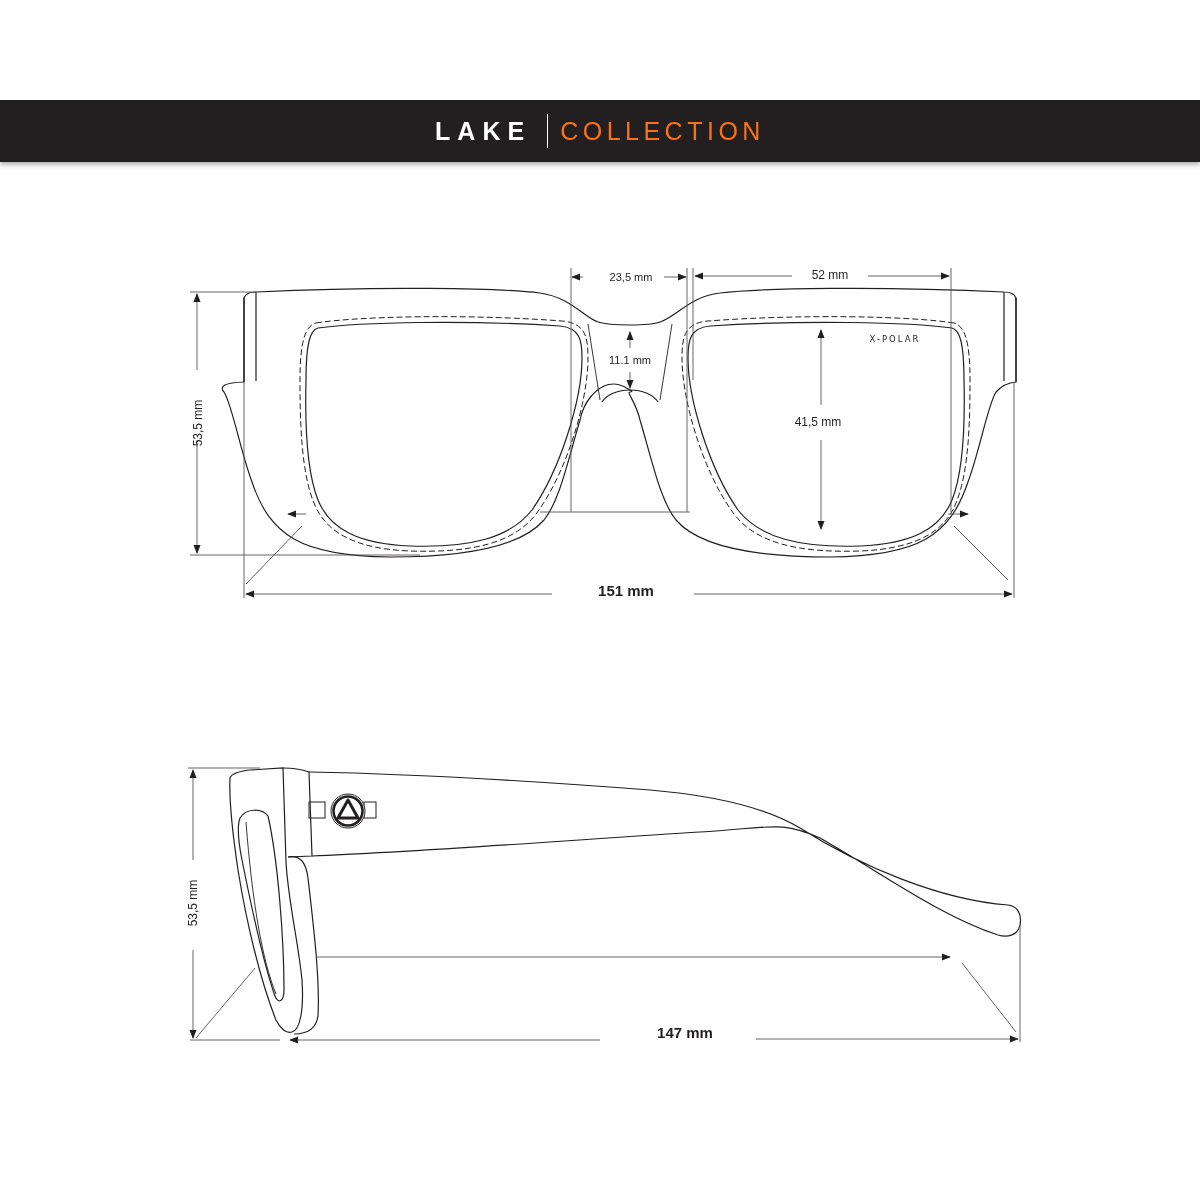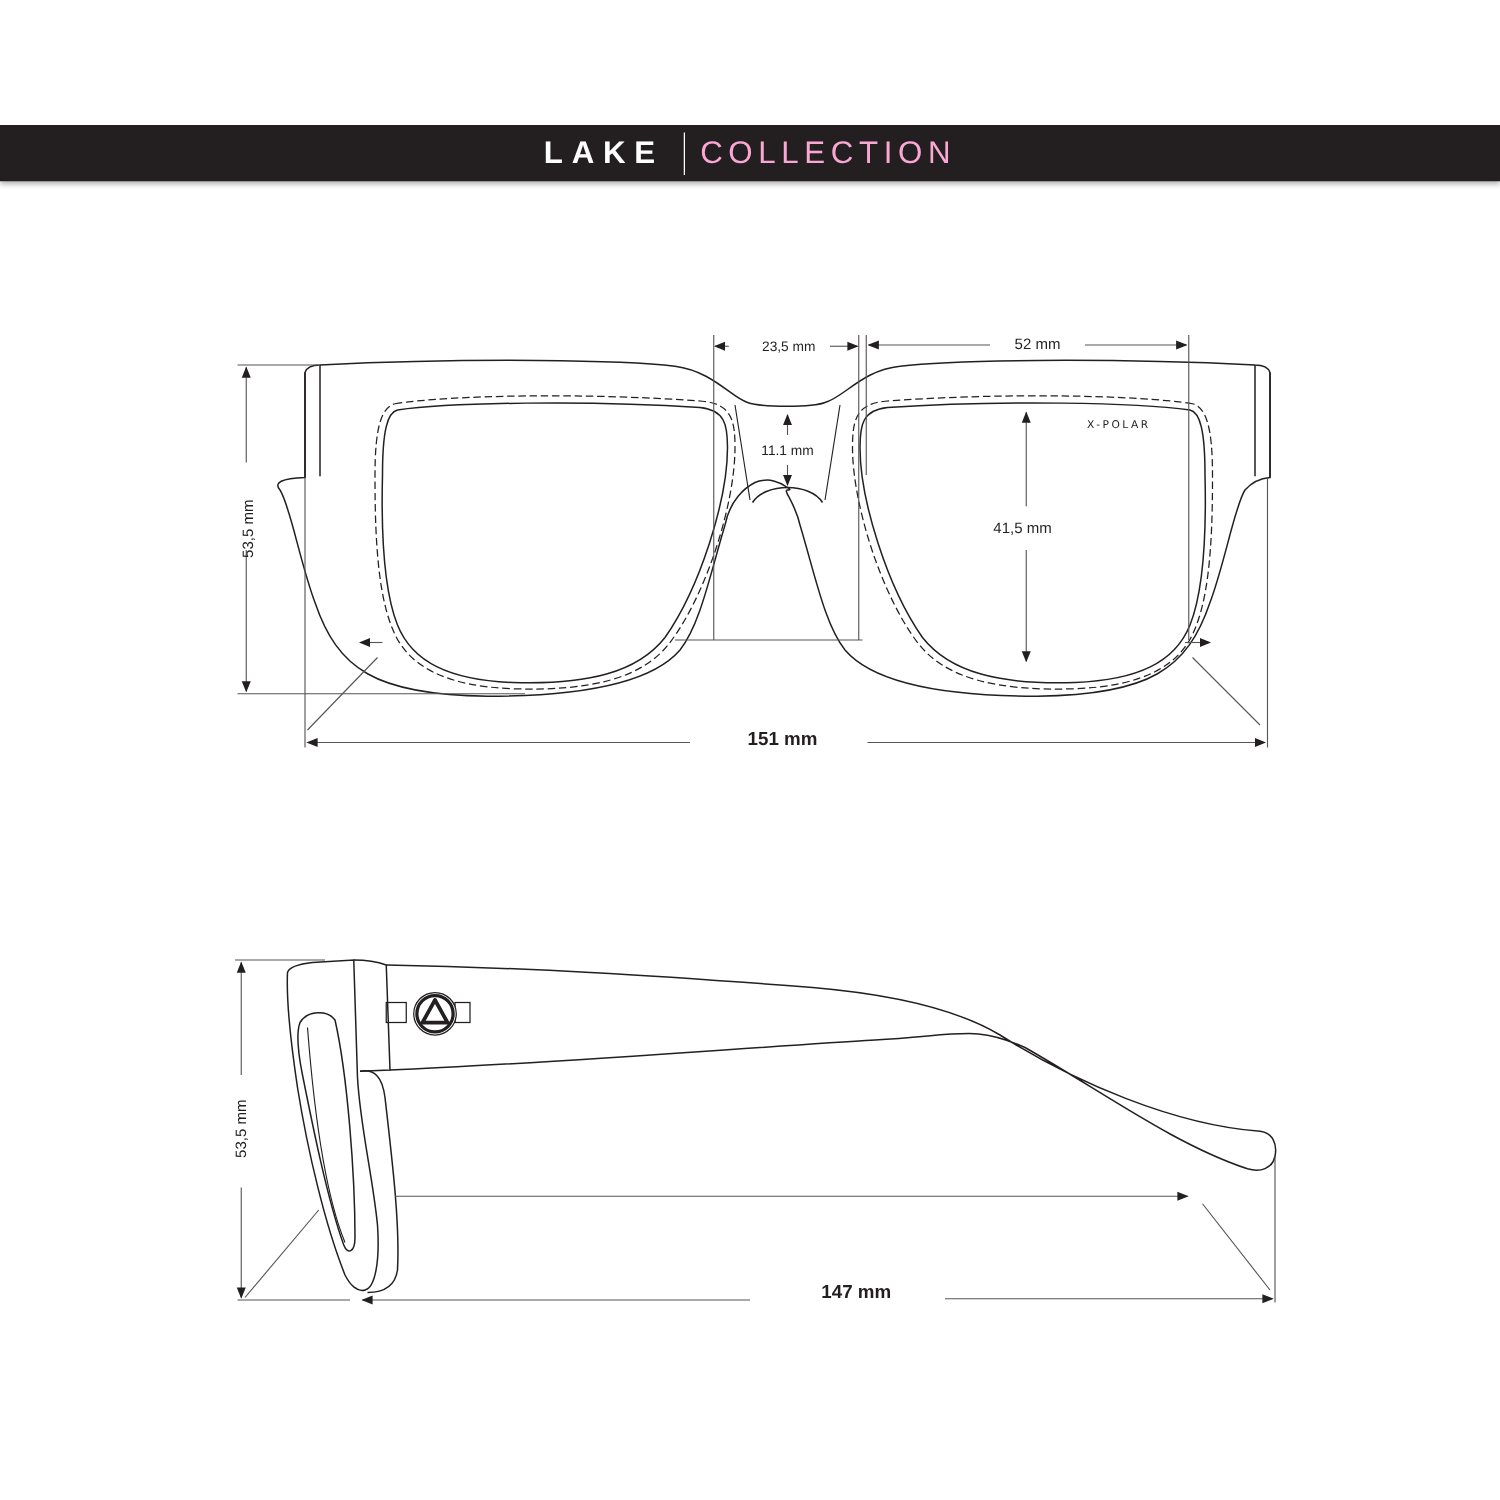--- a/index.html
+++ b/index.html
@@ -12,21 +12,21 @@
       height: 1200px;
       position: relative;
       overflow: hidden;
       font-family: "Liberation Sans", "DejaVu Sans", sans-serif;
     }
     .header-bar {
       position: absolute;
       left: 0;
       top: 100px;
       width: 1200px;
-      height: 45px;
+      height: 62px;
       background: #231f20;
       box-shadow: 0 3px 4px rgba(0,0,0,0.28);
       display: flex;
       align-items: center;
       justify-content: center;
     }
     .header-inner {
       display: flex;
       align-items: center;
       height: 100%;
@@ -38,21 +38,21 @@
       letter-spacing: 7px;
       padding-right: 10px;
     }
     .header-divider {
       width: 1px;
       height: 34px;
       background: #ffffff;
       margin: 0 12px 0 6px;
     }
     .collection-label {
-      color: #f9a8d4;
+      color: #f97316;
       font-weight: normal;
       font-size: 25px;
       letter-spacing: 4.5px;
     }
     .drawing {
       position: absolute;
       left: 0;
       top: 0;
       width: 1200px;
       height: 1200px;

